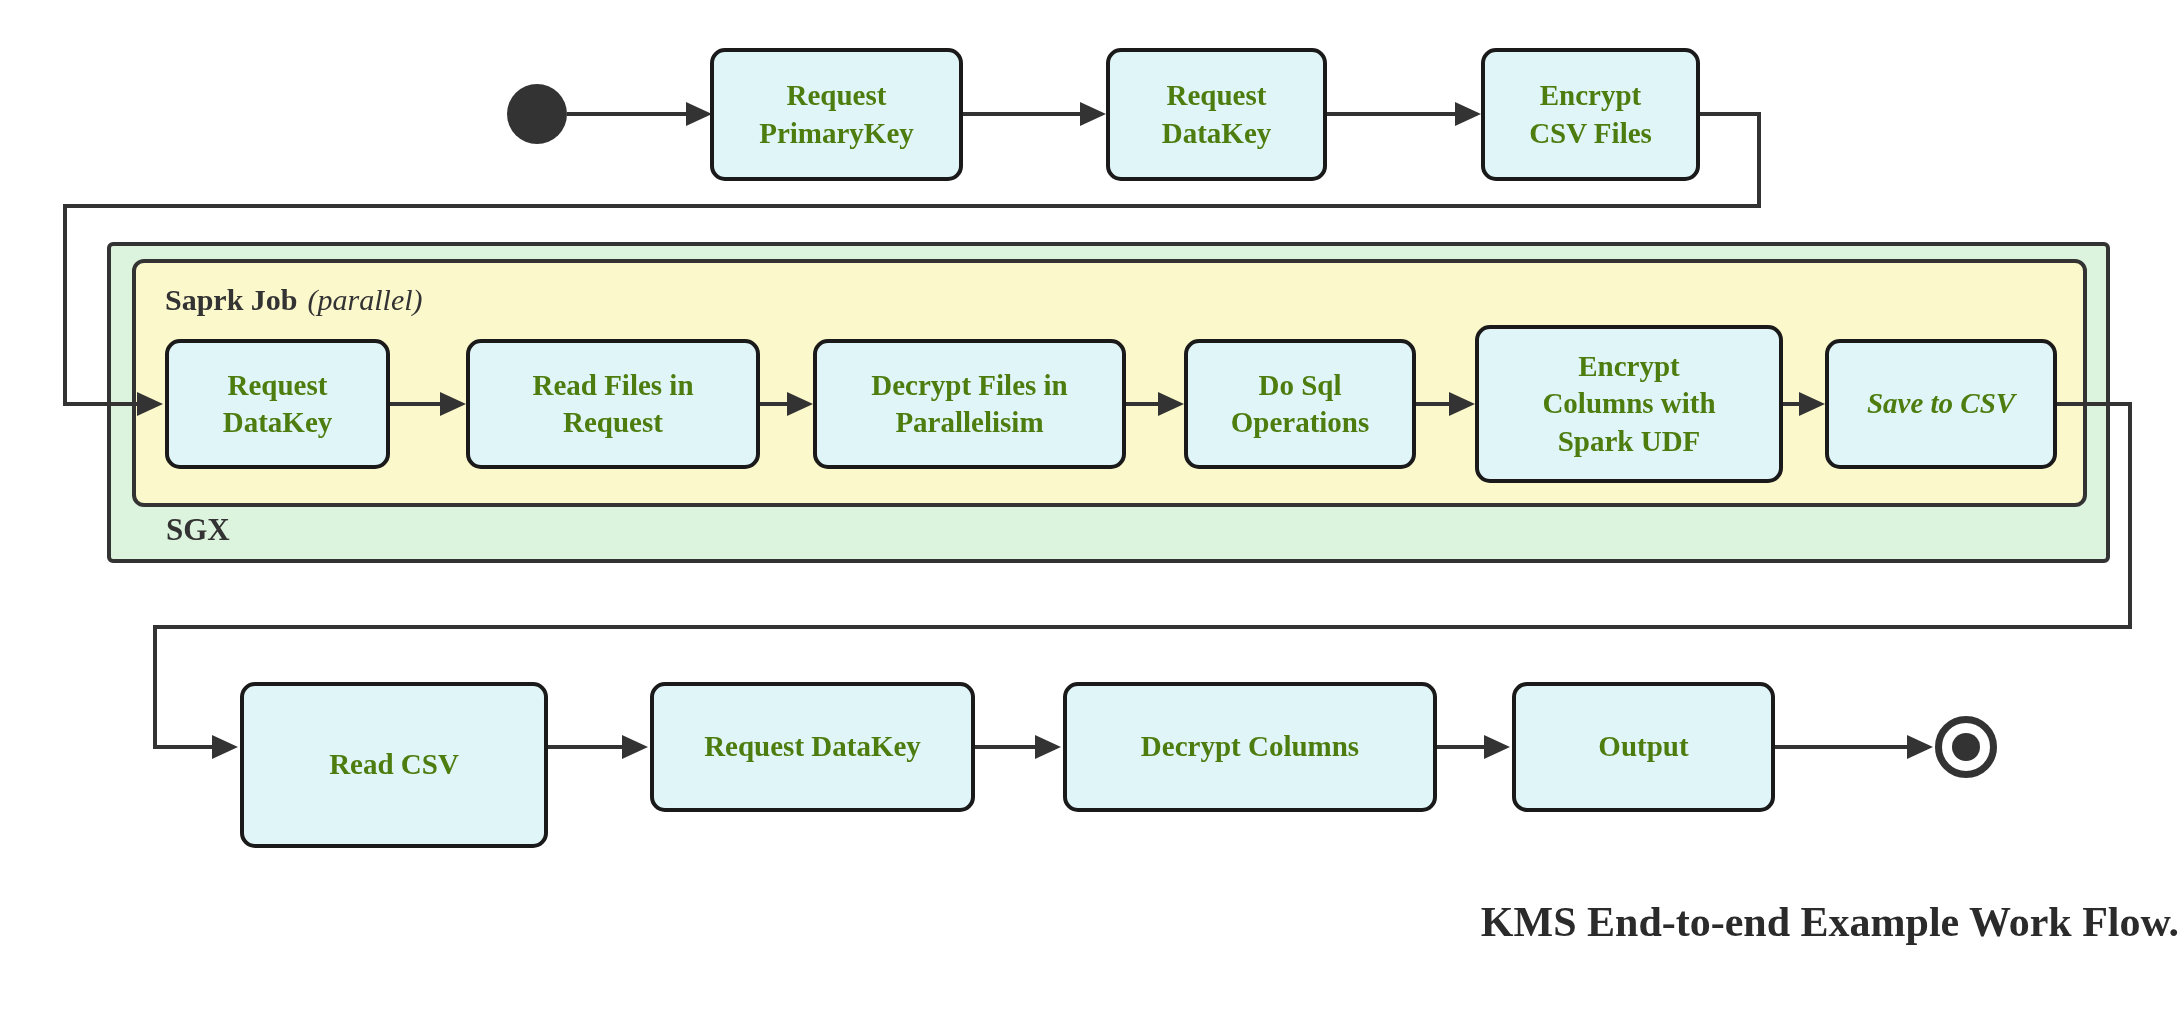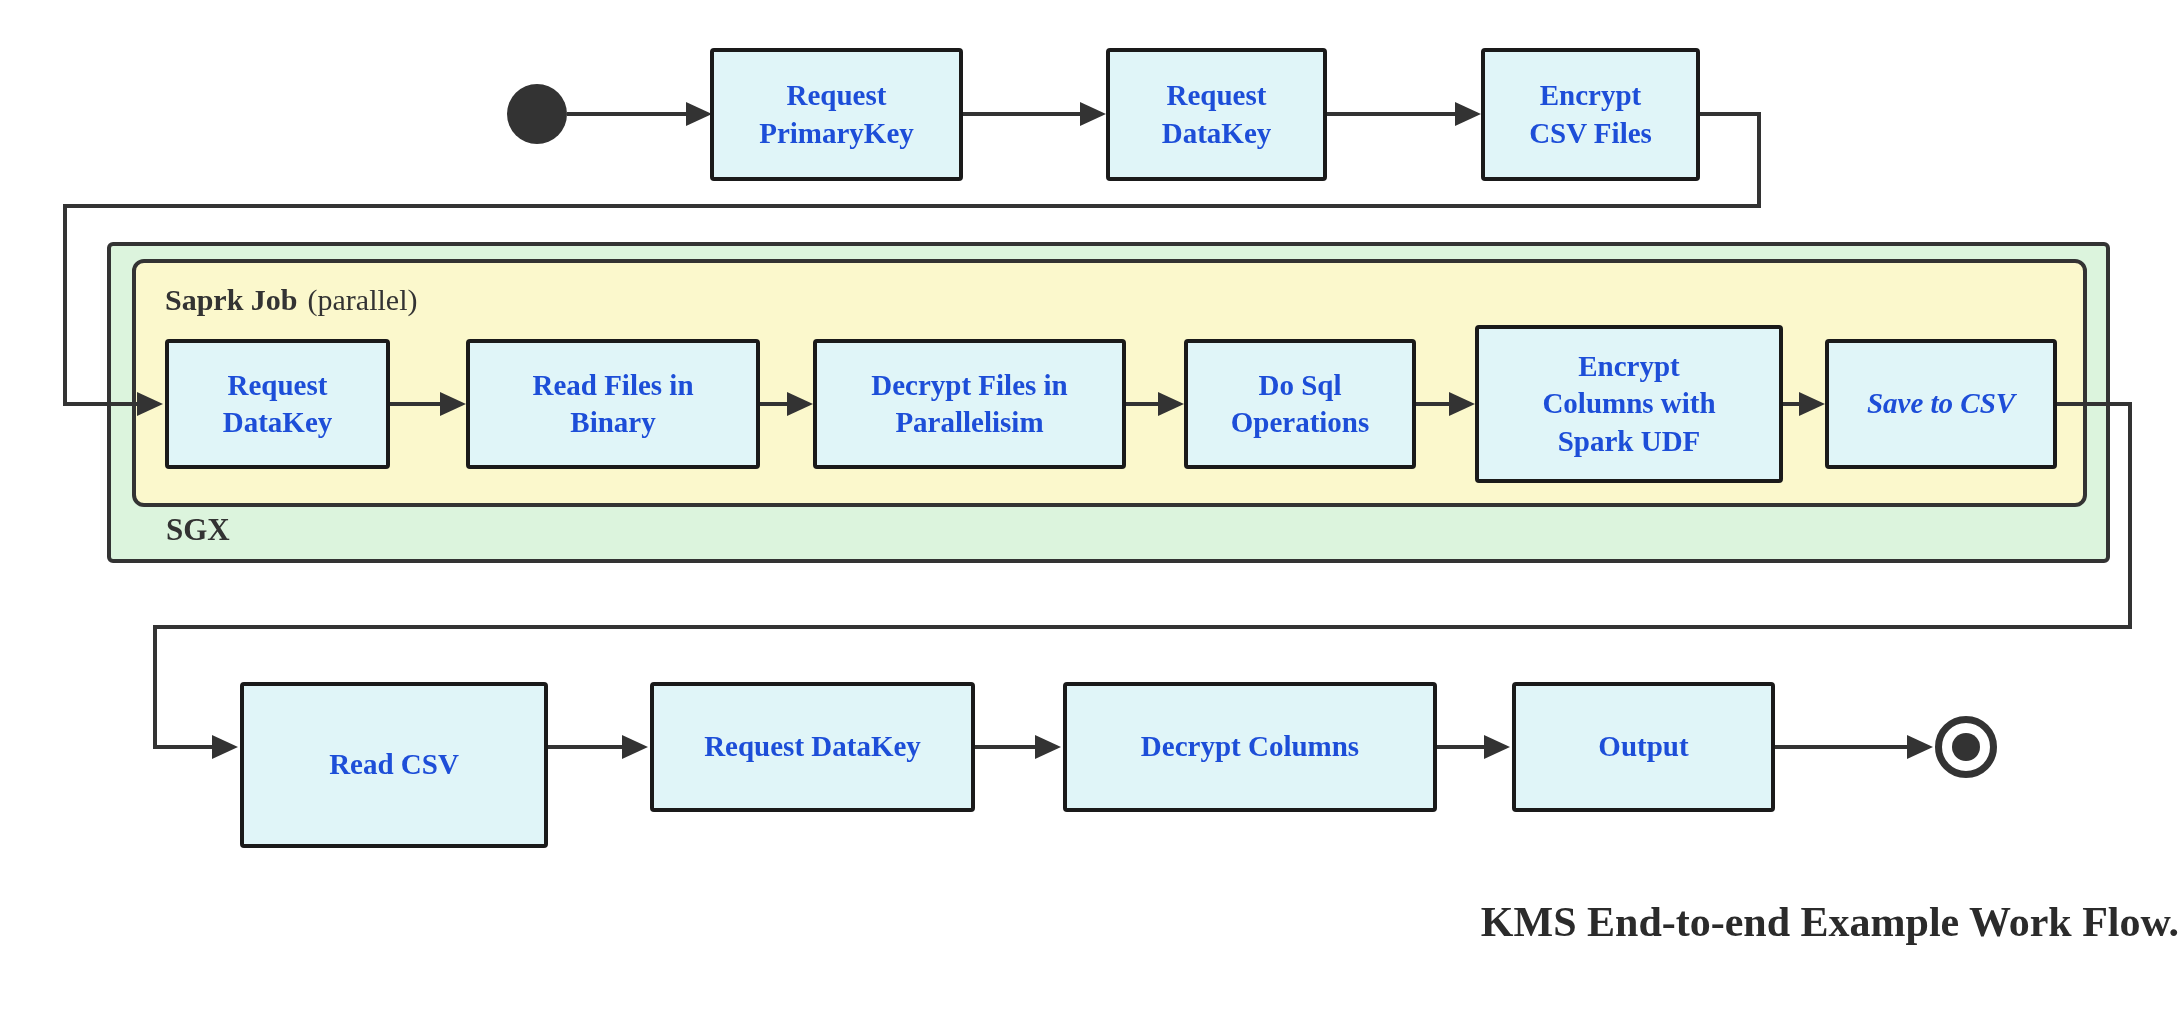--- a/index.html
+++ b/index.html
@@ -6,27 +6,27 @@
   .canvas{
     position:relative;width:2179px;height:1036px;background:#ffffff;overflow:hidden;
     font-family:"Liberation Serif","DejaVu Serif",serif;color:#333333;
   }
   
   .container{position:absolute;box-sizing:border-box;border:4px solid #333333;}
   .sgx-box{left:107px;top:242px;width:2003px;height:321px;background:#dcf4dd;border-radius:6px;}
   .spark-box{left:132px;top:259px;width:1955px;height:248px;background:#fbf8cc;border-radius:12px;}
   .clabel{position:absolute;font-size:30px;font-weight:bold;color:#333333;white-space:nowrap;}
   .spark-label{left:165px;top:283px;}
-  .spark-label .mod{font-weight:normal;margin-left:10px;}
+  .spark-label .mod{font-weight:normal;font-style:italic;margin-left:10px;}
   .sgx-label{left:160px;top:512px;font-size:31px;margin-left:6px;}
   
   .node{
-    position:absolute;box-sizing:border-box;background:#e0f5f8;border:4px solid #1a1a1a;border-radius:4px;
+    position:absolute;box-sizing:border-box;background:#e0f5f8;border:4px solid #1a1a1a;border-radius:15px;
     display:flex;align-items:center;justify-content:center;text-align:center;
-    font-size:29px;font-weight:bold;line-height:1.28;white-space:pre-line;color:#1d4ed8;
+    font-size:29px;font-weight:bold;line-height:1.28;white-space:pre-line;color:#4d7c0f;
   }
   
   .start-node{position:absolute;left:507px;top:84px;width:60px;height:60px;border-radius:50%;background:#333333;}
   .end-node{position:absolute;left:1935px;top:716px;width:62px;height:62px;box-sizing:border-box;
     border:7px solid #333333;border-radius:50%;background:#ffffff;}
   .end-node .dot{position:absolute;left:50%;top:50%;width:28px;height:28px;margin:-14px 0 0 -14px;
     border-radius:50%;background:#333333;}
   
   .h{position:absolute;height:4px;background:#333333;}
   .v{position:absolute;width:4px;background:#333333;}
@@ -94,21 +94,21 @@
   <div class="node" style="left:710px;top:48px;width:253px;height:133px;">Request
 PrimaryKey</div>
   <div class="node" style="left:1106px;top:48px;width:221px;height:133px;">Request
 DataKey</div>
   <div class="node" style="left:1481px;top:48px;width:219px;height:133px;">Encrypt
 CSV Files</div>
 
   <div class="node" style="left:165px;top:339px;width:225px;height:130px;">Request
 DataKey</div>
   <div class="node" style="left:466px;top:339px;width:294px;height:130px;">Read Files in
-Binary</div>
+Request</div>
   <div class="node" style="left:813px;top:339px;width:313px;height:130px;">Decrypt Files in
 Parallelisim</div>
   <div class="node" style="left:1184px;top:339px;width:232px;height:130px;">Do Sql
 Operations</div>
   <div class="node" style="left:1475px;top:325px;width:308px;height:158px;">Encrypt
 Columns with
 Spark UDF</div>
   <div class="node" style="left:1825px;top:339px;width:232px;height:130px;font-style:italic;">Save to CSV</div>
 
   <div class="node" style="left:240px;top:682px;width:308px;height:166px;">Read CSV</div>

